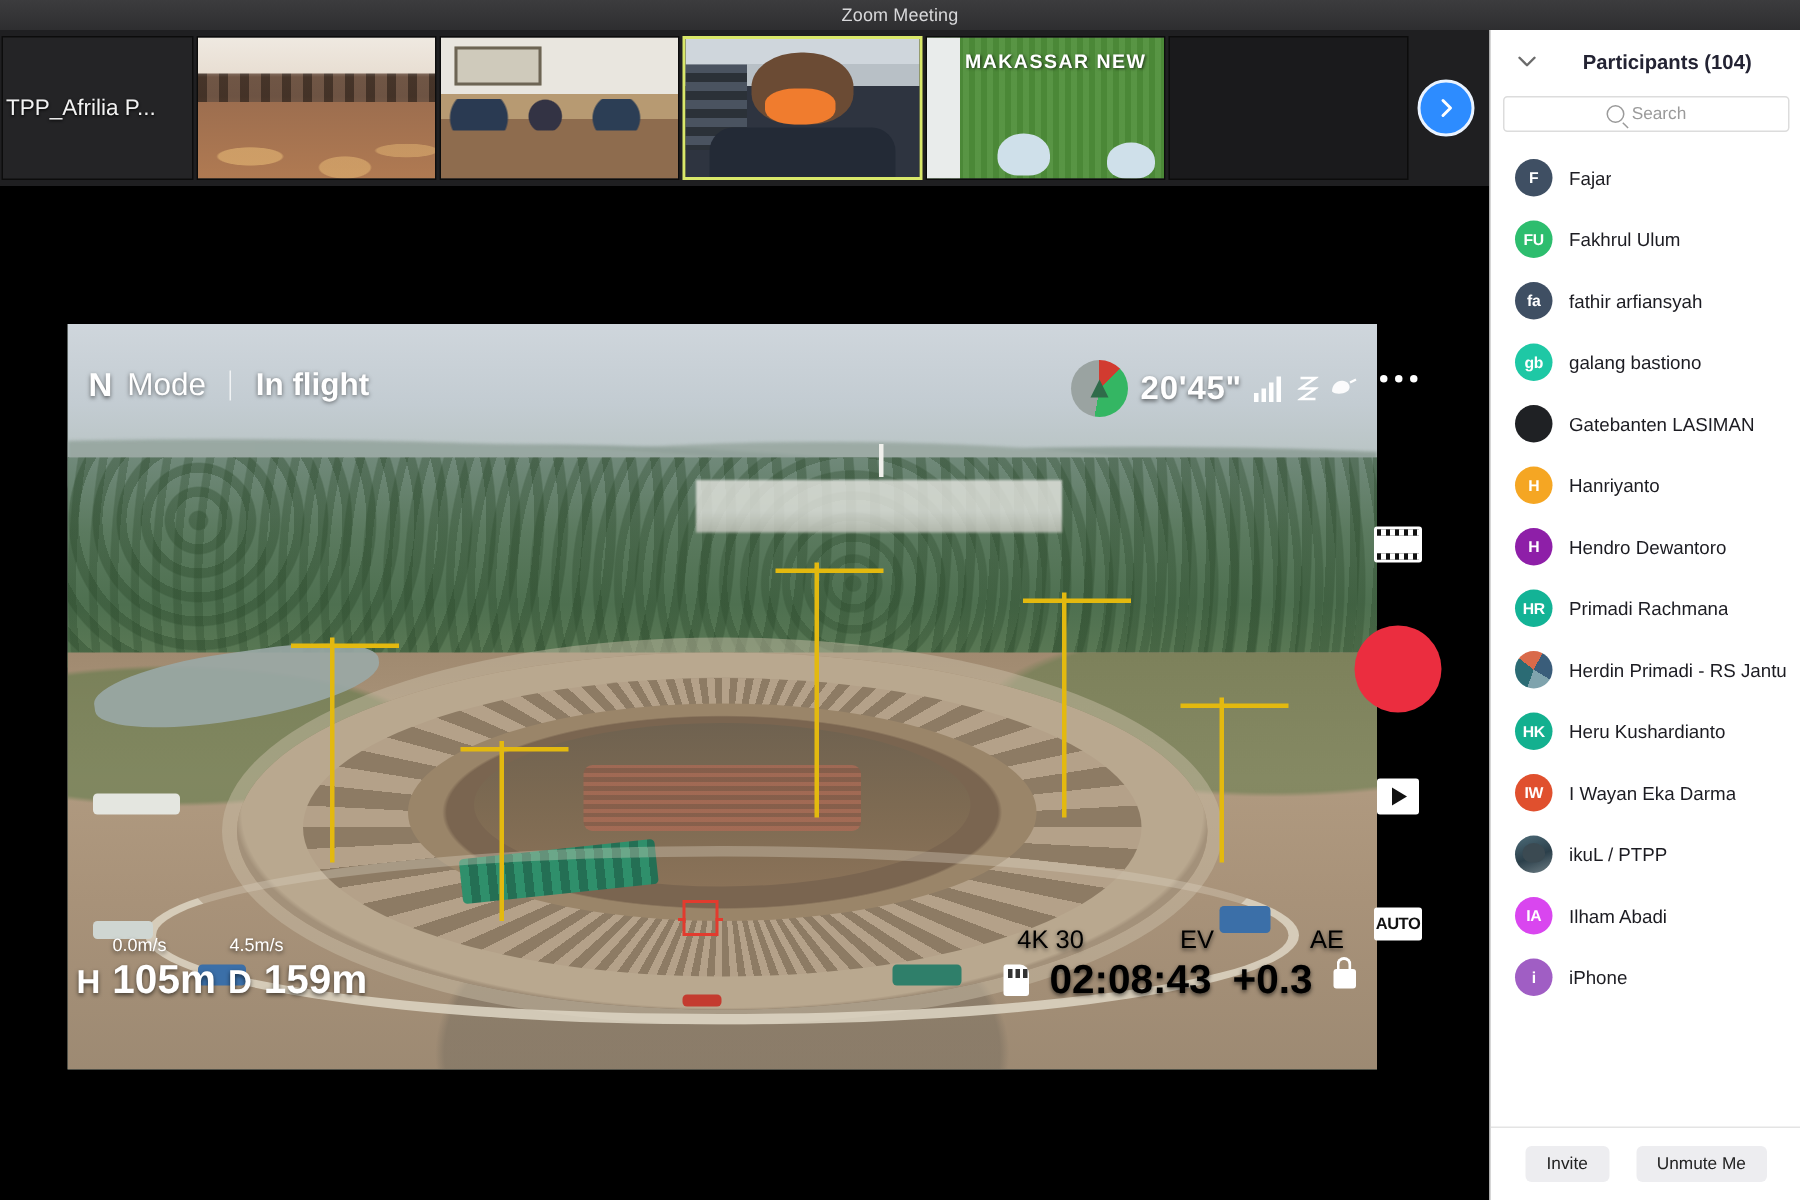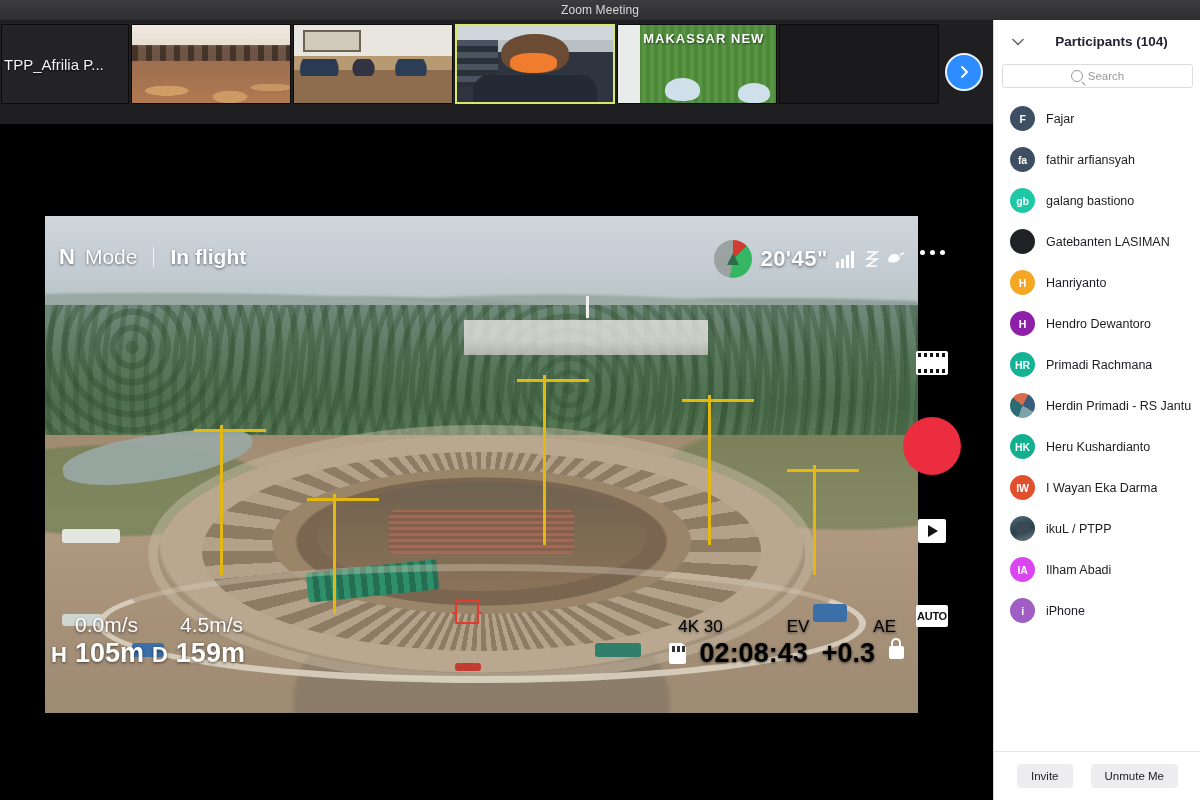--- a/index.html
+++ b/index.html
@@ -56,21 +56,21 @@
     left: 0; top: 0;
     width: 993px;
     height: 104px;
     background: #1f1f21;
     display: flex;
     align-items: stretch;
   }
   .thumb {
     position: relative;
     width: 160px;
-    height: 80px;
+    height: 96px;
     margin: 4px 1px 4px 1px;
     background: #2a2a2c;
     overflow: hidden;
     flex: 0 0 auto;
     border: 1px solid #0c0c0c;
     box-sizing: border-box;
   }
   .thumb.active { border: 2px solid #d9e86a; }
   .thumb-name {
     position: absolute;
@@ -360,21 +360,21 @@
     border-bottom:12px solid #2f6b4a;
   }
   .hud-time { font-size:22px; font-weight:bold; letter-spacing:.5px; }
   .hud-icons { display:flex; align-items:center; gap:7px; }
 
   .hud-bottom-left {
     position:absolute; left:6px; bottom:44px;
     color:#fff;
     text-shadow:0 1px 3px rgba(0,0,0,.6);
   }
-  .hud-speeds { display:flex; gap:42px; font-size:21px; padding-left:24px; }
+  .hud-speeds { display:flex; gap:42px; font-size:12px; padding-left:24px; }
   .hud-dists {
     display:flex; gap:8px; align-items:baseline;
     font-size:27px; font-weight:bold; margin-top:1px;
   }
   .hud-dists .lbl { font-size:22px; }
 
   .hud-bottom-right {
     position:absolute; right:14px; bottom:44px;
     color:#000000;
     text-shadow:0 1px 3px rgba(0,0,0,.6);
@@ -792,20 +792,24 @@
       <span class="search-ico"></span>
       <span class="search-ph">Search</span>
     </div>
 
     <div class="plist">
         <div class="prow">
           <div class="avatar" style="background: rgb(63, 79, 99);">F</div>
           <div class="pname">Fajar</div>
         </div>
         <div class="prow">
+          <div class="avatar" style="background: rgb(45, 189, 110);">FU</div>
+          <div class="pname">Fakhrul Ulum</div>
+        </div>
+        <div class="prow">
           <div class="avatar" style="background: rgb(63, 79, 99);">fa</div>
           <div class="pname">fathir arfiansyah</div>
         </div>
         <div class="prow">
           <div class="avatar" style="background: rgb(30, 200, 165);">gb</div>
           <div class="pname">galang bastiono</div>
         </div>
         <div class="prow">
           <div class="avatar" style="background: rgb(31, 33, 36);"></div>
           <div class="pname">Gatebanten LASIMAN</div>

